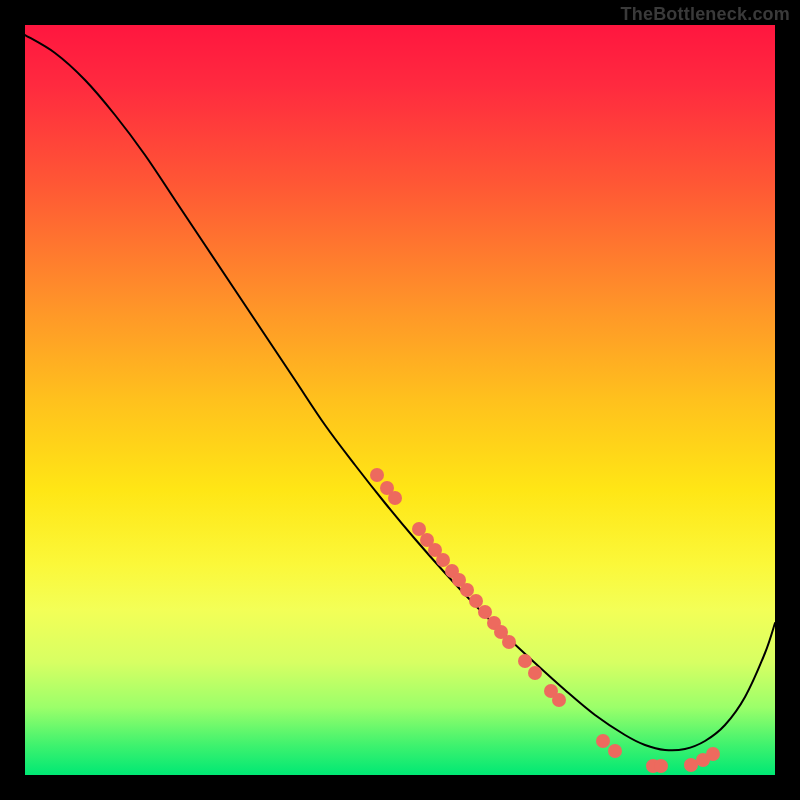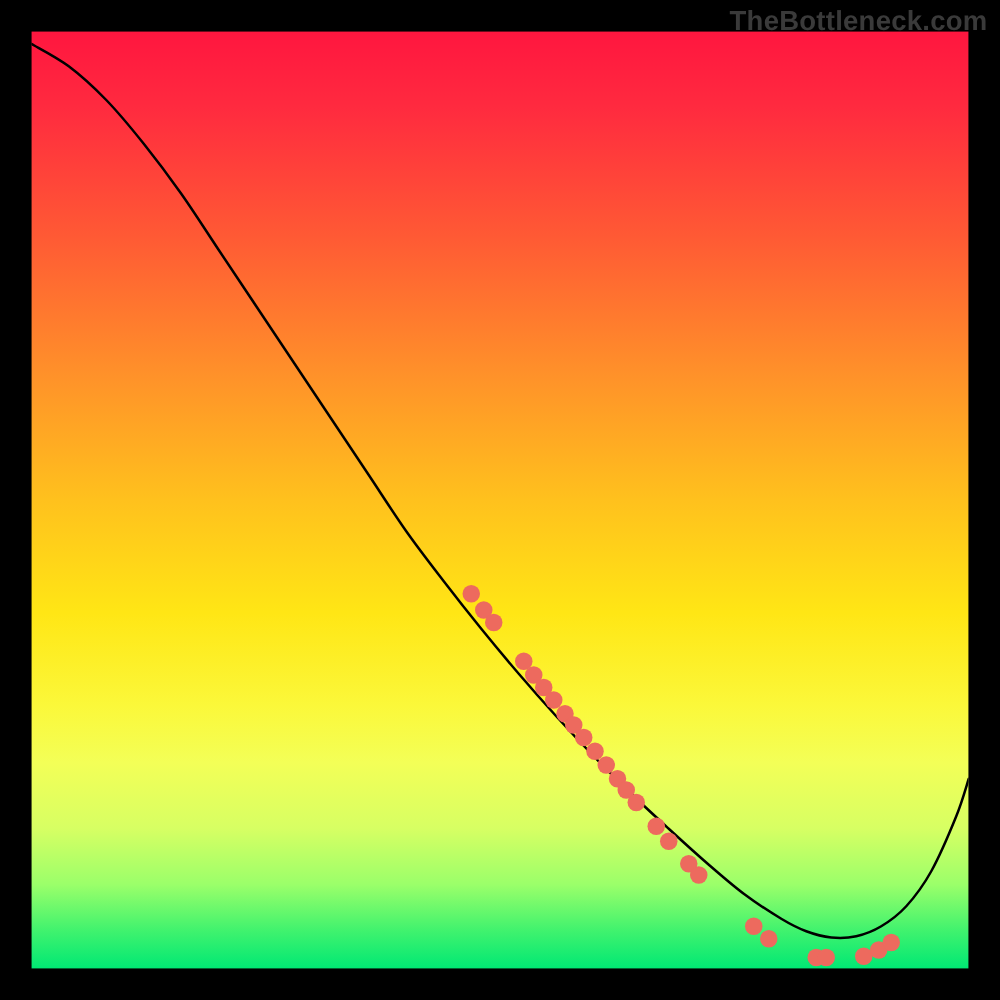--- a/index.html
+++ b/index.html
@@ -14,21 +14,21 @@
     position: relative;
     width: 800px;
     height: 800px;
     background: #000;
   }
   .watermark {
     position: absolute;
     top: 4px;
     right: 10px;
     color: #3a3a3a;
-    font-size: 22px;
+    font-size: 18px;
     font-weight: 600;
     letter-spacing: 0.2px;
     z-index: 4;
   }
   .plot-area {
     position: absolute;
     left: 25px;
     top: 25px;
     width: 750px;
     height: 750px;

